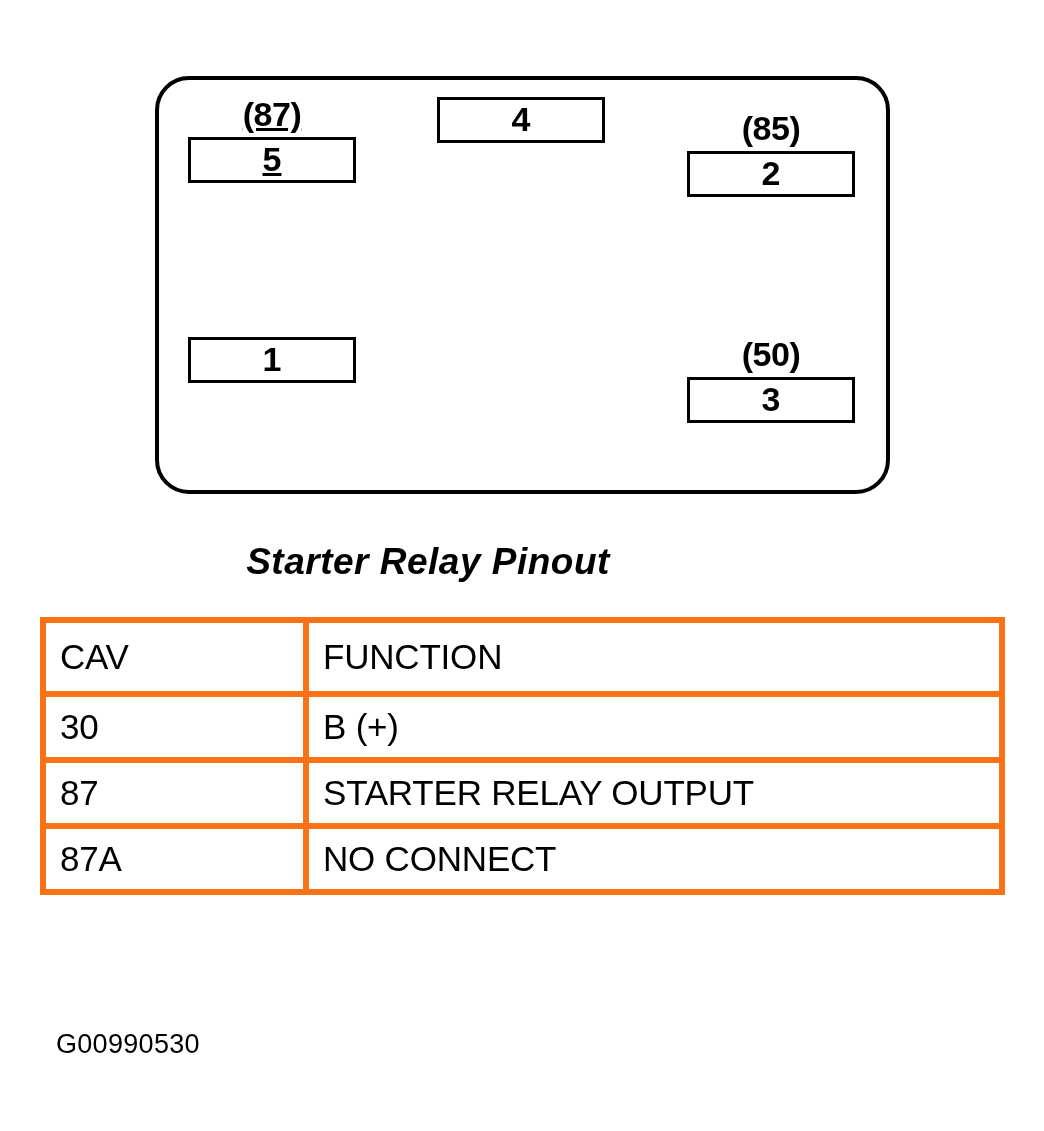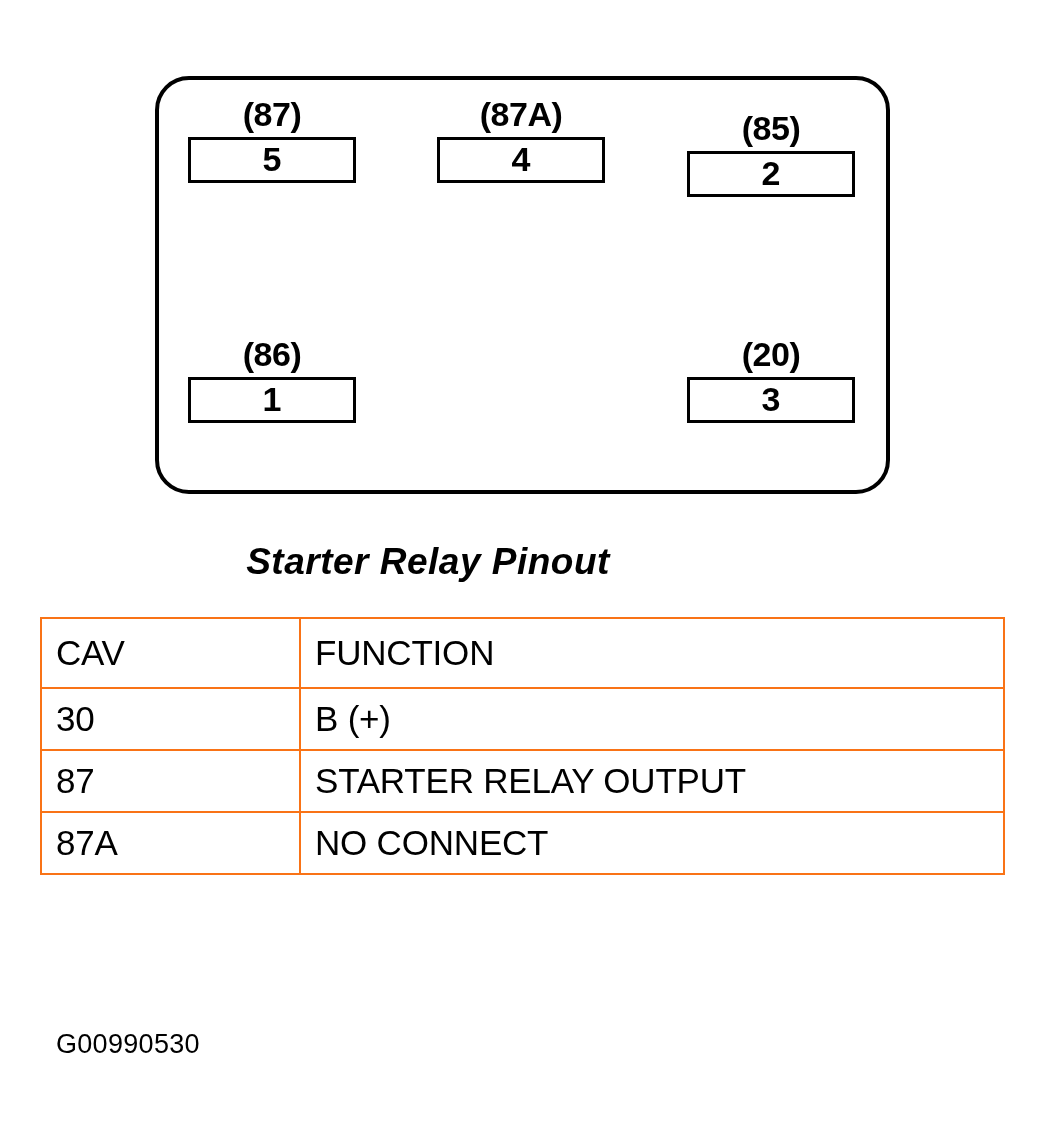--- a/index.html
+++ b/index.html
@@ -63,21 +63,21 @@
   }
   .pin-num {
     font-size: 34px;
     font-weight: 700;
     line-height: 1;
     position: relative;
     top: -1px;
   }
 
   
-  #pin-87  { left: 188px; top:  97px; }
+  #pin-87  { left: 188px; top:  97px; text-decoration: underline; }
   #pin-87a { left: 437px; top:  97px; }
   #pin-85  { left: 687px; top:  111px; }
   #pin-86  { left: 188px; top: 337px; }
   #pin-30  { left: 687px; top: 337px; }
 
   
   #diagram-caption {
     position: absolute;
     left: 0;
     top: 541px;
@@ -92,21 +92,21 @@
   
   #pinout-table {
     position: absolute;
     left: 40px;
     top: 617px;
     width: 965px;
     border-collapse: collapse;
     table-layout: fixed;
   }
   #pinout-table td, #pinout-table th {
-    border: 2px solid #f97316;
+    border: 6px solid #f97316;
     padding: 0 0 0 14px;
     text-align: left;
     font-weight: 400;
     font-size: 35px;
     vertical-align: middle;
     letter-spacing: -0.2px;
   }
   #pinout-table thead th { height: 68px; }
   #pinout-table tbody td { height: 60px; }
   .col-cav  { width: 243px; }
@@ -129,42 +129,40 @@
   <div id="relay-body"></div>
 
   <div class="pin" id="pin-87">
     <div class="pin-label">(87)</div>
     <div class="pin-box">
       <span class="pin-num">5</span>
     </div>
   </div>
 
   <div class="pin" id="pin-87a">
-    <div class="pin-label">(87A)</div>
     <div class="pin-box">
       <span class="pin-num">4</span>
     </div>
   </div>
 
   <div class="pin" id="pin-85">
     <div class="pin-label">(85)</div>
     <div class="pin-box">
       <span class="pin-num">2</span>
     </div>
   </div>
 
   <div class="pin" id="pin-86">
-    <div class="pin-label">(86)</div>
     <div class="pin-box">
       <span class="pin-num">1</span>
     </div>
   </div>
 
   <div class="pin" id="pin-30">
-    <div class="pin-label">(20)</div>
+    <div class="pin-label">(50)</div>
     <div class="pin-box">
       <span class="pin-num">3</span>
     </div>
   </div>
 
 </div>
 
 <div id="diagram-caption">Starter Relay Pinout</div>
 
 <table id="pinout-table">

